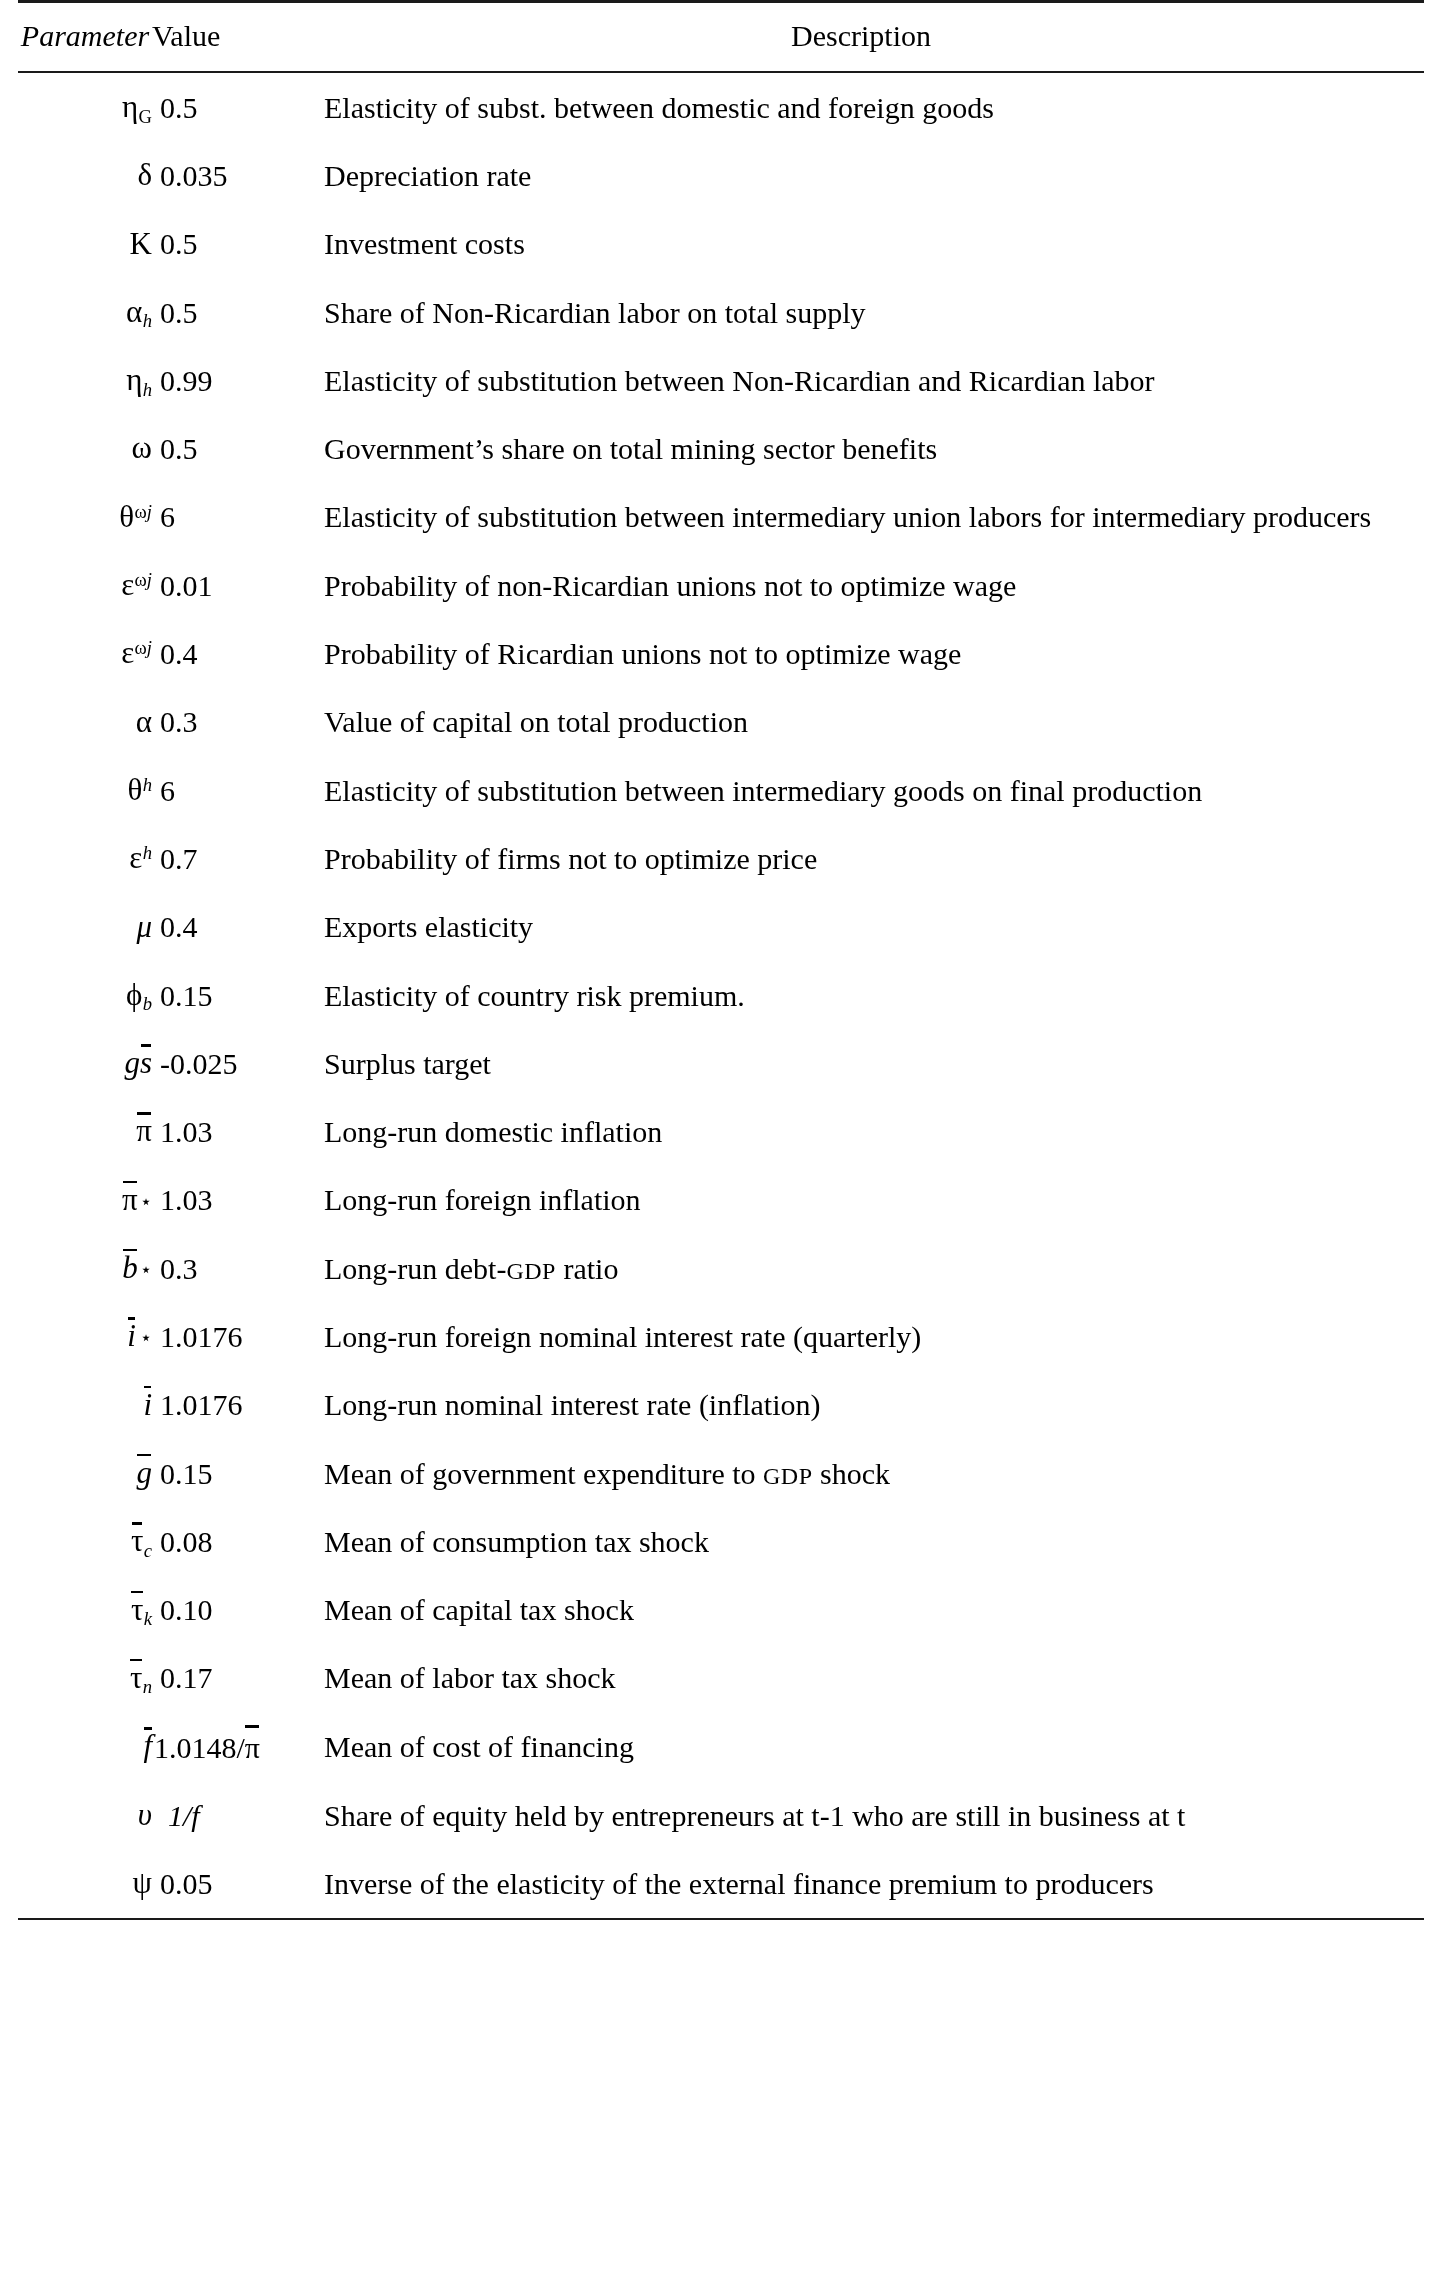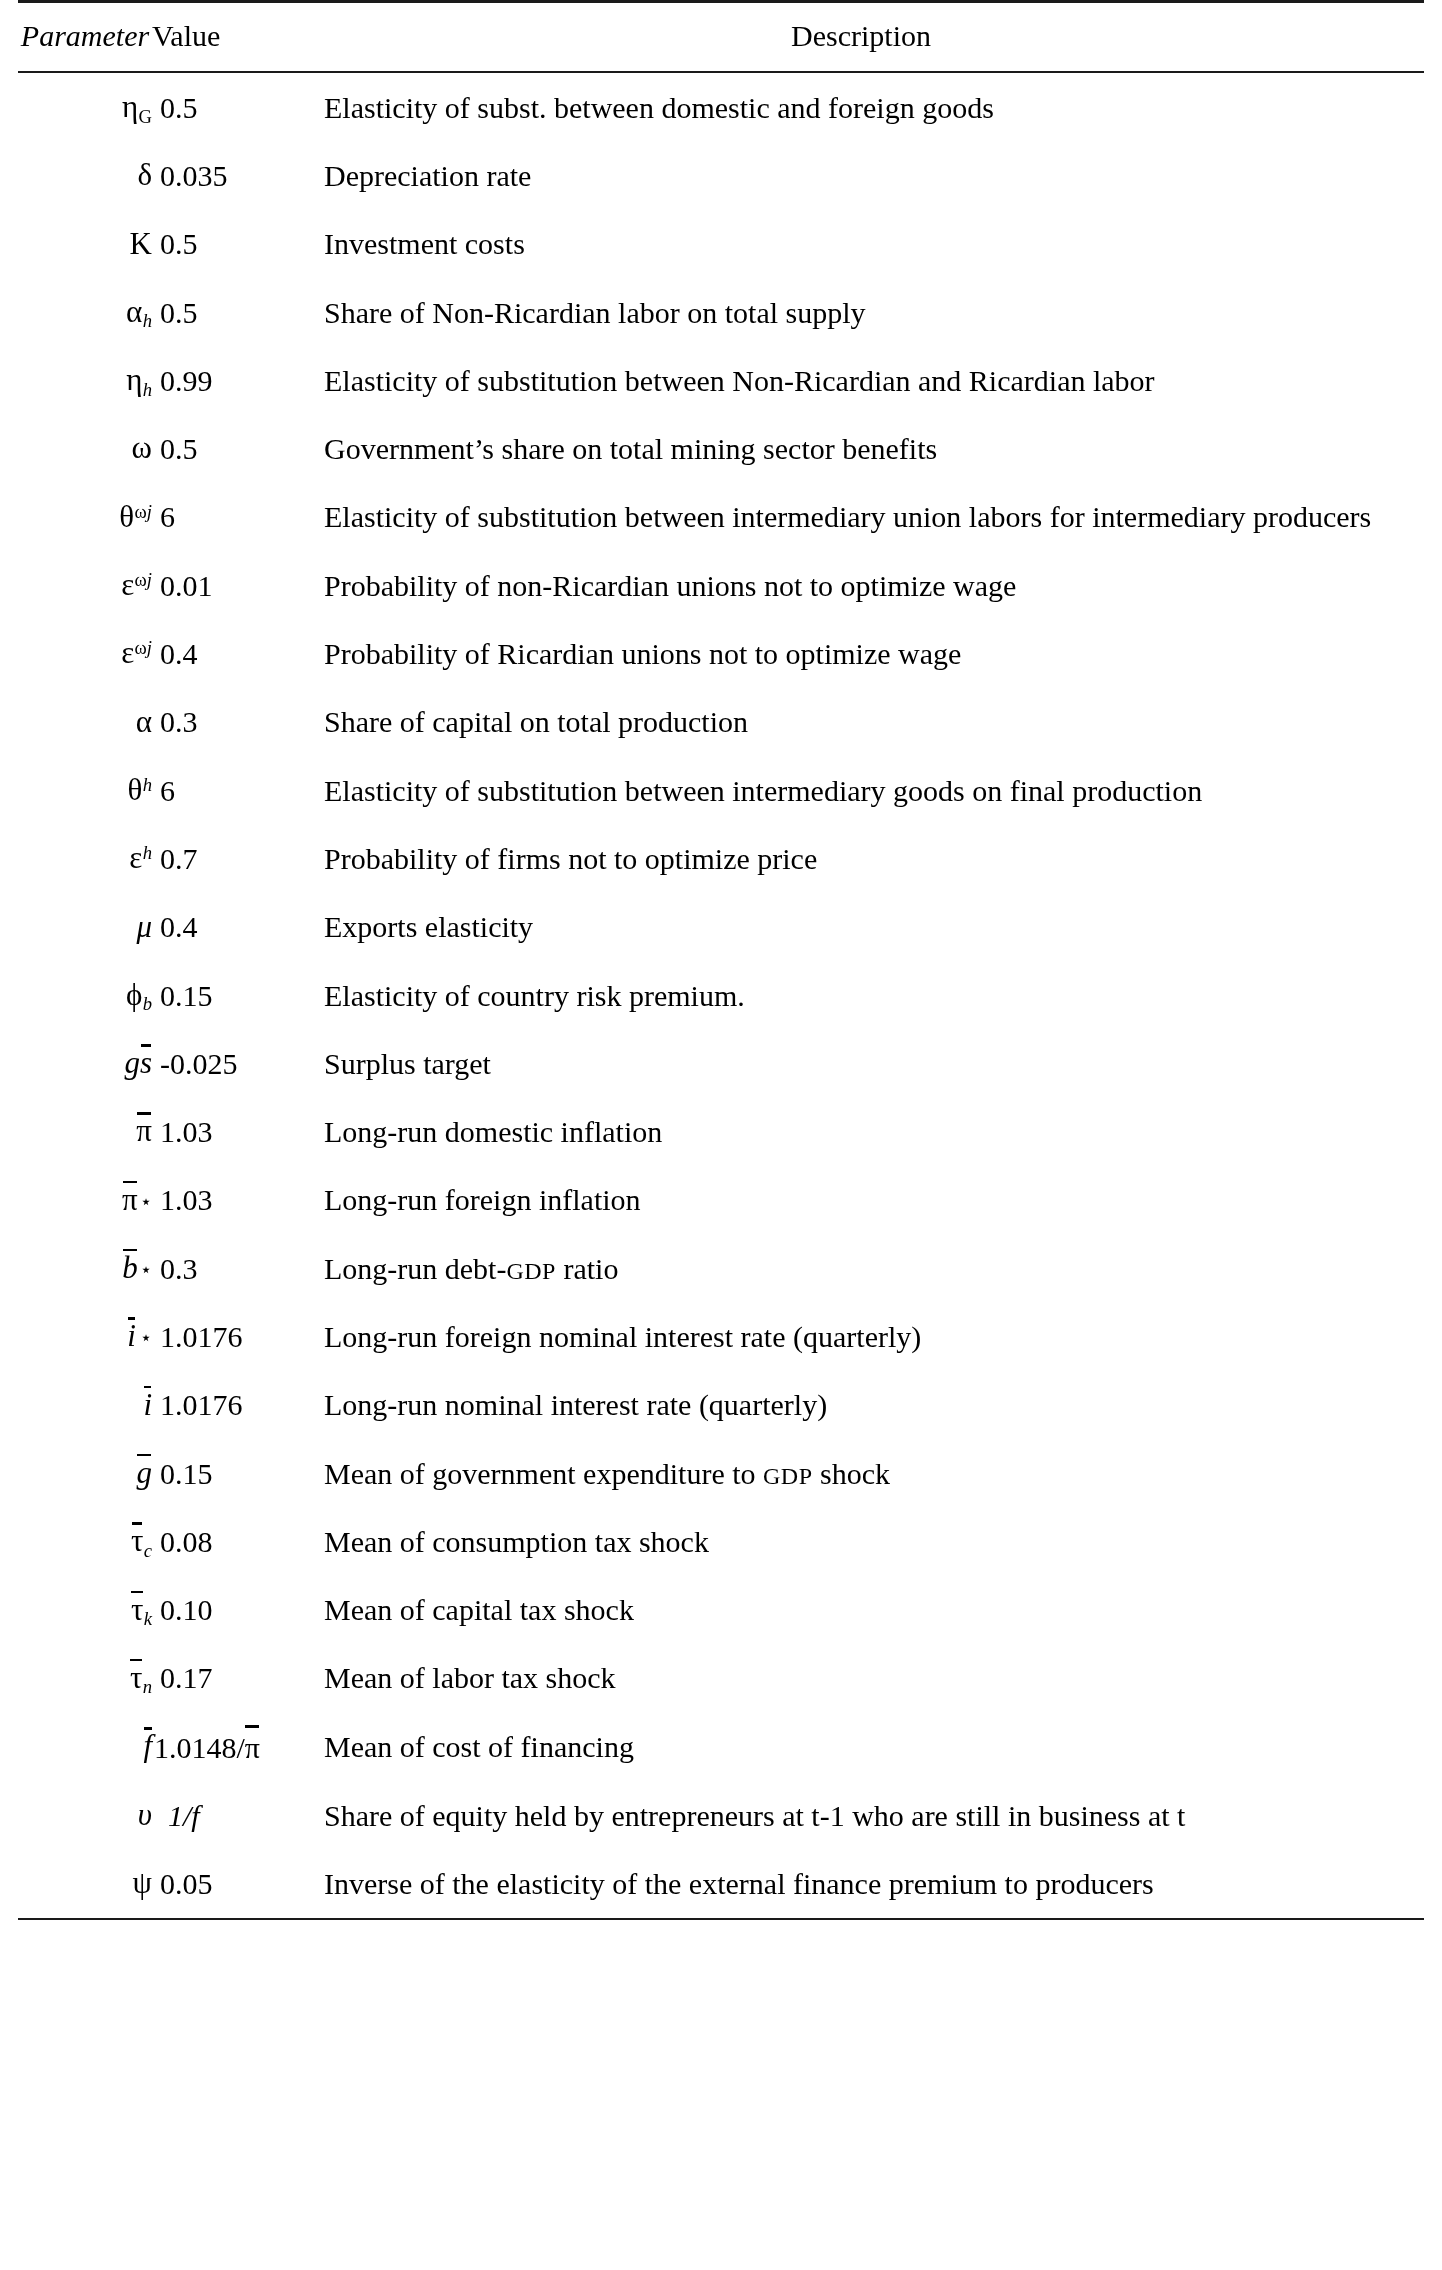--- a/index.html
+++ b/index.html
@@ -238,21 +238,21 @@
         <td class="cell-value">0.4</td>
         <td class="cell-desc">Probability of Ricardian unions not to optimize wage</td>
       </tr>
 
       <tr>
         <td class="cell-param">
           <span class="sym"><span class="base">α</span></span>
           <span class="sr-only">α</span>
         </td>
         <td class="cell-value">0.3</td>
-        <td class="cell-desc">Share of capital on total production</td>
+        <td class="cell-desc">Value of capital on total production</td>
       </tr>
 
       <tr>
         <td class="cell-param">
           <span class="sym"><span class="base">θ</span><span class="sup">h</span></span>
           <span class="sr-only">θh</span>
         </td>
         <td class="cell-value">6</td>
         <td class="cell-desc" style="max-width:900px">Elasticity of substitution between intermediary goods on final production</td>
       </tr>
@@ -328,21 +328,21 @@
         <td class="cell-value">1.0176</td>
         <td class="cell-desc">Long-run foreign nominal interest rate (quarterly)</td>
       </tr>
 
       <tr>
         <td class="cell-param" style="padding-left:22px">
           <span class="sym"><span class="ovl ovl-narrow"><span class="base-it">i</span></span></span>
           <span class="sr-only">ī</span>
         </td>
         <td class="cell-value">1.0176</td>
-        <td class="cell-desc">Long-run nominal interest rate (quarterly)</td>
+        <td class="cell-desc">Long-run nominal interest rate (inflation)</td>
       </tr>
 
       <tr>
         <td class="cell-param" style="padding-left:22px">
           <span class="sym"><span class="ovl"><span class="base-it">g</span></span></span>
           <span class="sr-only">ḡ</span>
         </td>
         <td class="cell-value">0.15</td>
         <td class="cell-desc">Mean of government expenditure to <span class="smallcaps">GDP</span> shock</td>
       </tr>

